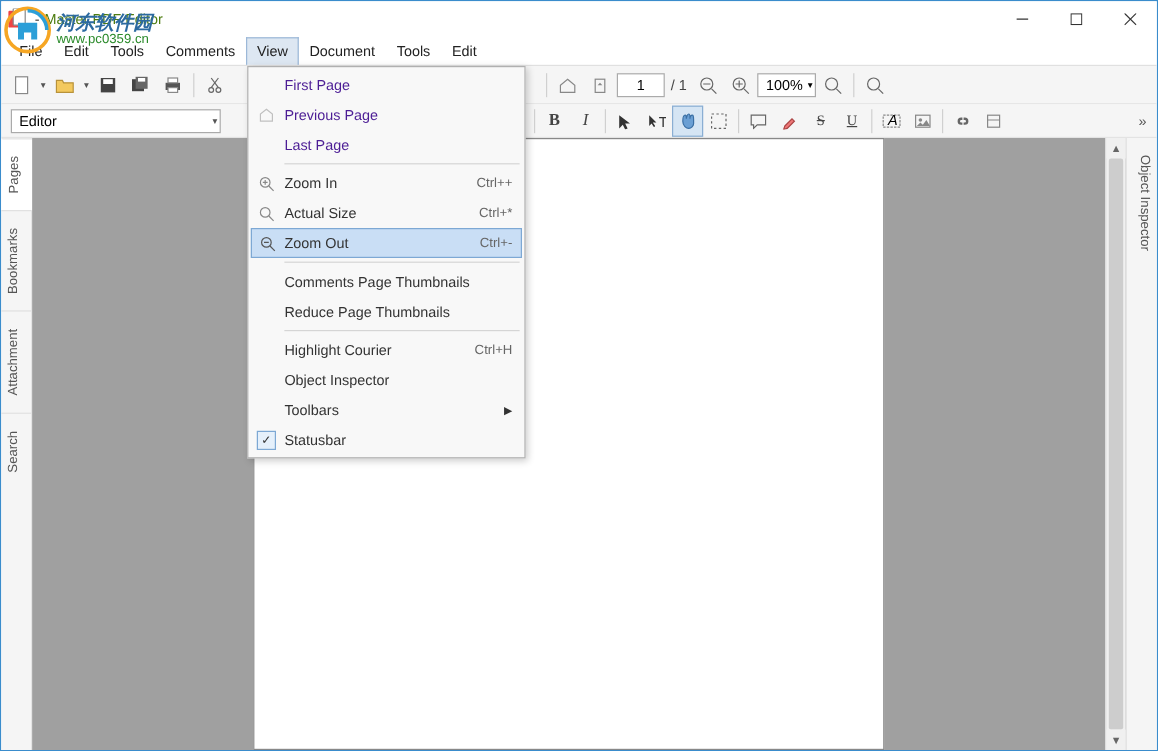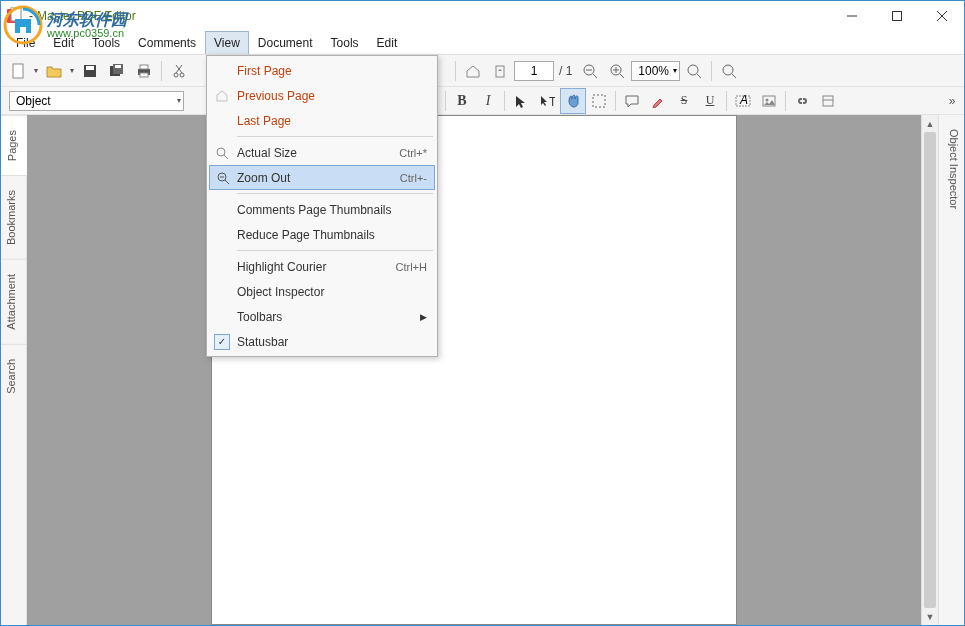--- a/index.html
+++ b/index.html
@@ -52,21 +52,21 @@
 .canvas-wrap { flex:1; display:flex; background:#a0a0a0; position:relative;}
 .gray-zone { flex:1; background:#a0a0a0;}
 .page { width:526px; background:#fff; border:1px solid #888; margin:0;}
 .scrollbar-v { width:17px; background:#f0f0f0; border-left:1px solid #ddd; position:relative;}
 .scroll-arrow { height:17px; width:100%; display:flex; align-items:center; justify-content:center; color:#666; font-size:9px; background:#f0f0f0;}
 .scroll-thumb { position:absolute; top:17px; left:2px; right:2px; bottom:17px; background:#cdcdcd; border-radius:2px;}
 
 
 .dropdown { position:absolute; top:54px; left:205px; width:232px; background:#f8f8f8; border:1px solid #b0b0b0; box-shadow:2px 2px 6px rgba(0,0,0,0.2); z-index:100; padding:2px;}
 .dd-item { height:25px; display:flex; align-items:center; padding:0 8px 0 28px; position:relative; color:#333;}
-.dd-item.disabled { color:#c2410c;align-items:center; }
+.dd-item.disabled { color:#4c1d95;align-items:center; }
 .dd-item.highlight { background:#c9def5; border:1px solid #7da8d4; padding:0 7px 0 27px; }
 .dd-item .dd-icon { position:absolute; left:5px; width:16px; height:16px; display:flex; align-items:center; justify-content:center; color:#888;}
 .dd-item.disabled .dd-icon { color:#c0c0c0; }
 .dd-item.highlight .dd-icon { color:#555; }
 .dd-shortcut { margin-left:auto; color:#666; font-size:11px;}
 .dd-sep { height:1px; background:#d5d5d5; margin:3px 2px 3px 28px;}
 .dd-check { position:absolute; left:5px; width:16px; height:16px; border:1px solid #7da8d4; background:#e5f0fb; display:flex; align-items:center; justify-content:center; font-size:10px; color:#333;}
 .dd-arrow { margin-left:auto; color:#333; font-size:9px;}
 
 svg { display:block; }
@@ -213,21 +213,21 @@
       <svg width="16" height="16">
         <circle cx="7" cy="7" r="5" fill="none" stroke="#666"></circle>
         <line x1="11" y1="11" x2="15" y2="15" stroke="#666"></line>
       </svg>
     </div>
 </div>
 
 <div class="toolbar2">
   <div style="width:4px"></div>
   <div class="font-combo">
-    <span>Object</span>
+    <span>Editor</span>
     <span style="font-size:8px;color:#555">▾</span>
   </div>
 
   <div style="width:258px"></div>
 
   <div class="tb-sep"></div>
   <div class="tb-btn">
       <span style="font-weight:bold;font-family:serif;font-size:14px">B</span>
     </div>
   <div class="tb-btn">
@@ -337,20 +337,32 @@
     <span>Previous Page</span>
   </div>
   <div class="dd-item disabled">
     <span>Last Page</span>
   </div>
   <div class="dd-sep"></div>
   <div class="dd-item">
     <span class="dd-icon">
         <svg width="14" height="14">
           <circle cx="6" cy="6" r="4" fill="none" stroke="currentColor"></circle>
+          <line x1="4" y1="6" x2="8" y2="6" stroke="currentColor"></line>
+          <line x1="6" y1="4" x2="6" y2="8" stroke="currentColor"></line>
+          <line x1="9" y1="9" x2="13" y2="13" stroke="currentColor"></line>
+        </svg>
+      </span>
+    <span>Zoom In</span>
+    <span class="dd-shortcut">Ctrl++</span>
+  </div>
+  <div class="dd-item">
+    <span class="dd-icon">
+        <svg width="14" height="14">
+          <circle cx="6" cy="6" r="4" fill="none" stroke="currentColor"></circle>
           <line x1="9" y1="9" x2="13" y2="13" stroke="currentColor"></line>
         </svg>
       </span>
     <span>Actual Size</span>
     <span class="dd-shortcut">Ctrl+*</span>
   </div>
   <div class="dd-item highlight">
     <span class="dd-icon">
         <svg width="14" height="14">
           <circle cx="6" cy="6" r="4" fill="none" stroke="currentColor"></circle>

